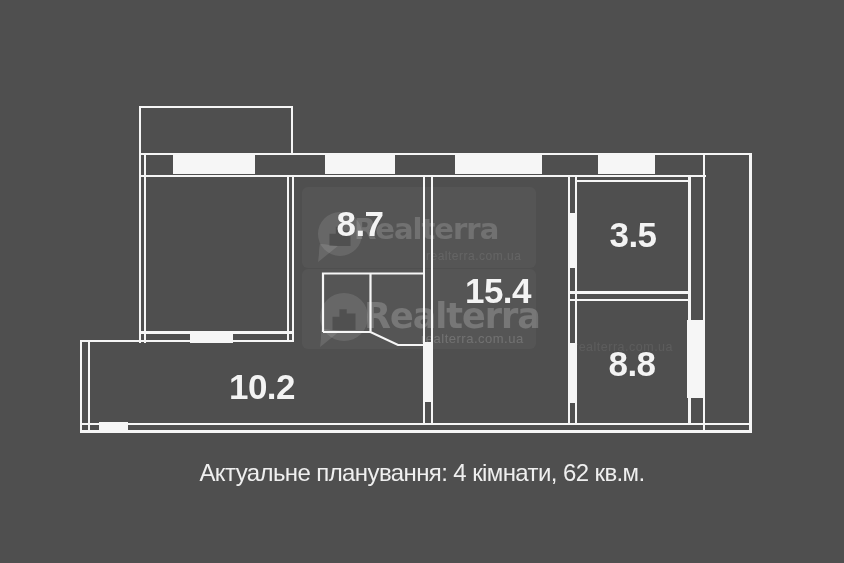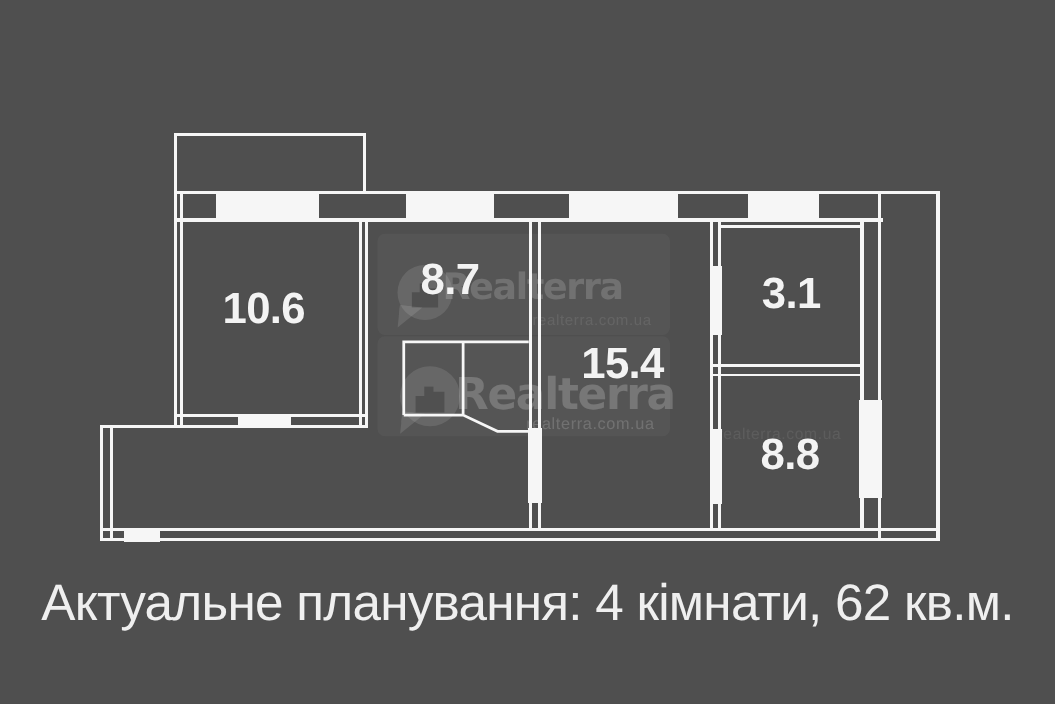--- a/index.html
+++ b/index.html
@@ -30,21 +30,21 @@
   .wm-domain.c{left:574px;top:340px;font-size:12.5px;color:rgba(255,255,255,0.08);}
   
   .room-label{
     position:absolute;transform:translate(-50%,-50%);
     font-weight:700;font-size:35px;color:#f3f3f3;letter-spacing:-0.5px;
     white-space:nowrap;text-shadow:0 0 1px rgba(0,0,0,0.15);
   }
   
   .caption{
     position:absolute;left:0;right:0;top:459px;text-align:center;
-    font-weight:400;font-size:41px;line-height:1.15;color:#efefef;letter-spacing:-0.6px;
+    font-weight:400;font-size:24px;line-height:1.15;color:#efefef;letter-spacing:-0.6px;
     white-space:nowrap;
   }
 </style>
 </head>
 <body>
 
 <div class="stage">
 
   <svg class="plan-svg" width="844" height="563" viewBox="0 0 844 563" shape-rendering="crispEdges">
     <g fill="#f6f6f6" stroke="none">
@@ -131,21 +131,21 @@
   <span class="wm-domain a">realterra.com.ua</span>
 
   <div class="wm-logo" style="left:320px;top:293px;width:48px;height:48px;">
     <div class="wm-bldg"></div>
   </div>
   <span class="wm-brand b">Realterra</span>
   <span class="wm-domain b">realterra.com.ua</span>
 
   <span class="wm-domain c">realterra.com.ua</span>
 
-  <span class="room-label" style="left:211px;top:247px;">10.6</span>
   <span class="room-label" style="left:360px;top:224px;">8.7</span>
   <span class="room-label" style="left:498px;top:291px;">15.4</span>
-  <span class="room-label" style="left:633px;top:235px;">3.1</span>
+  <span class="room-label" style="left:633px;top:235px;">3.5</span>
   <span class="room-label" style="left:632px;top:364px;">8.8</span>
+  <span class="room-label" style="left:262px;top:387px;">10.2</span>
 
   <div class="caption">Актуальне планування: 4 кімнати, 62 кв.м.</div>
 
 </div>
 
 </body></html>

